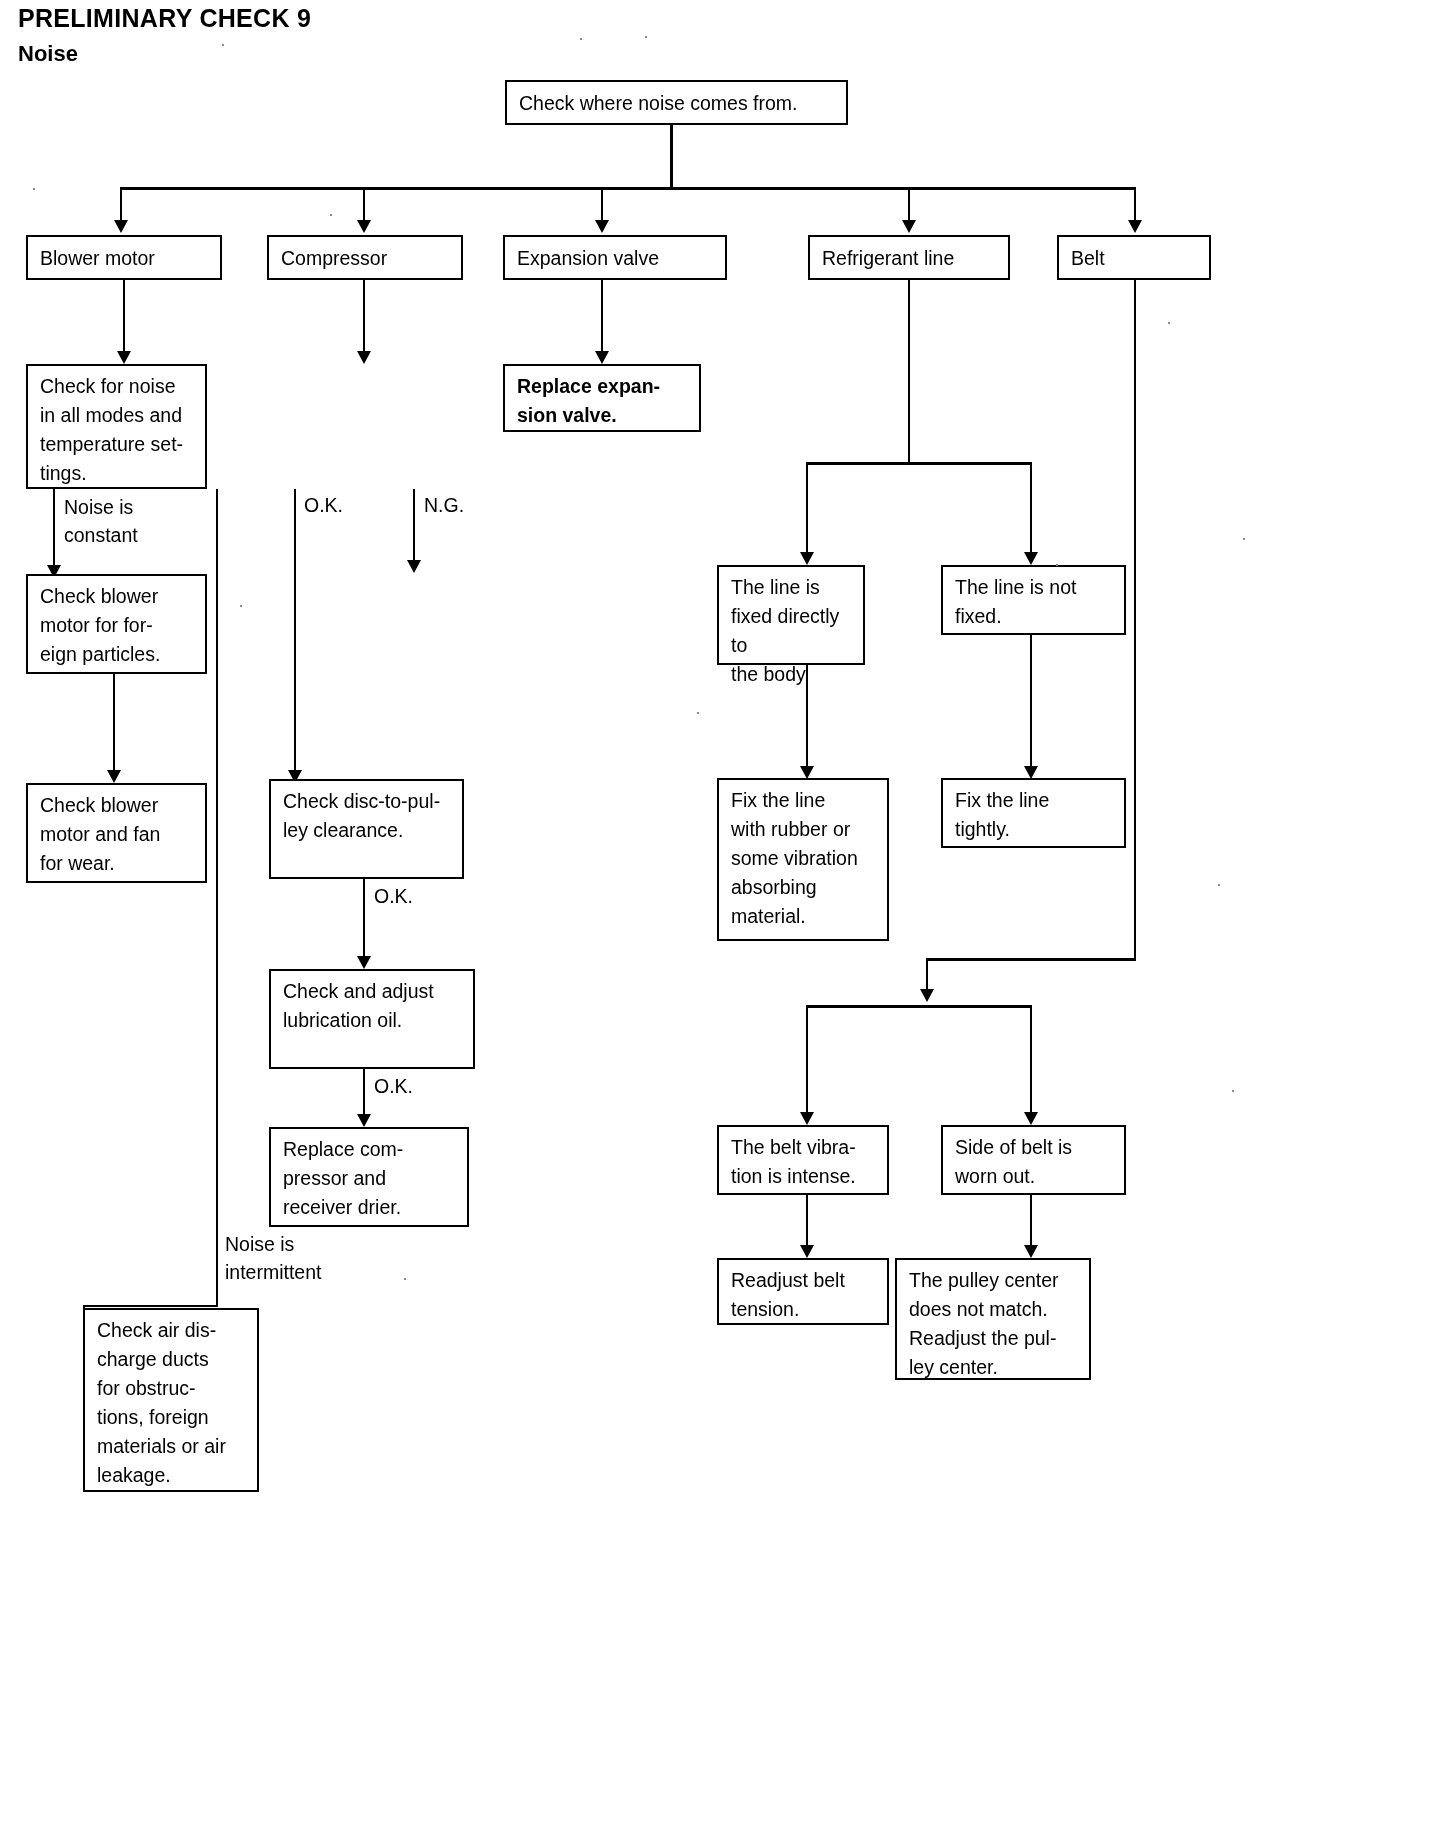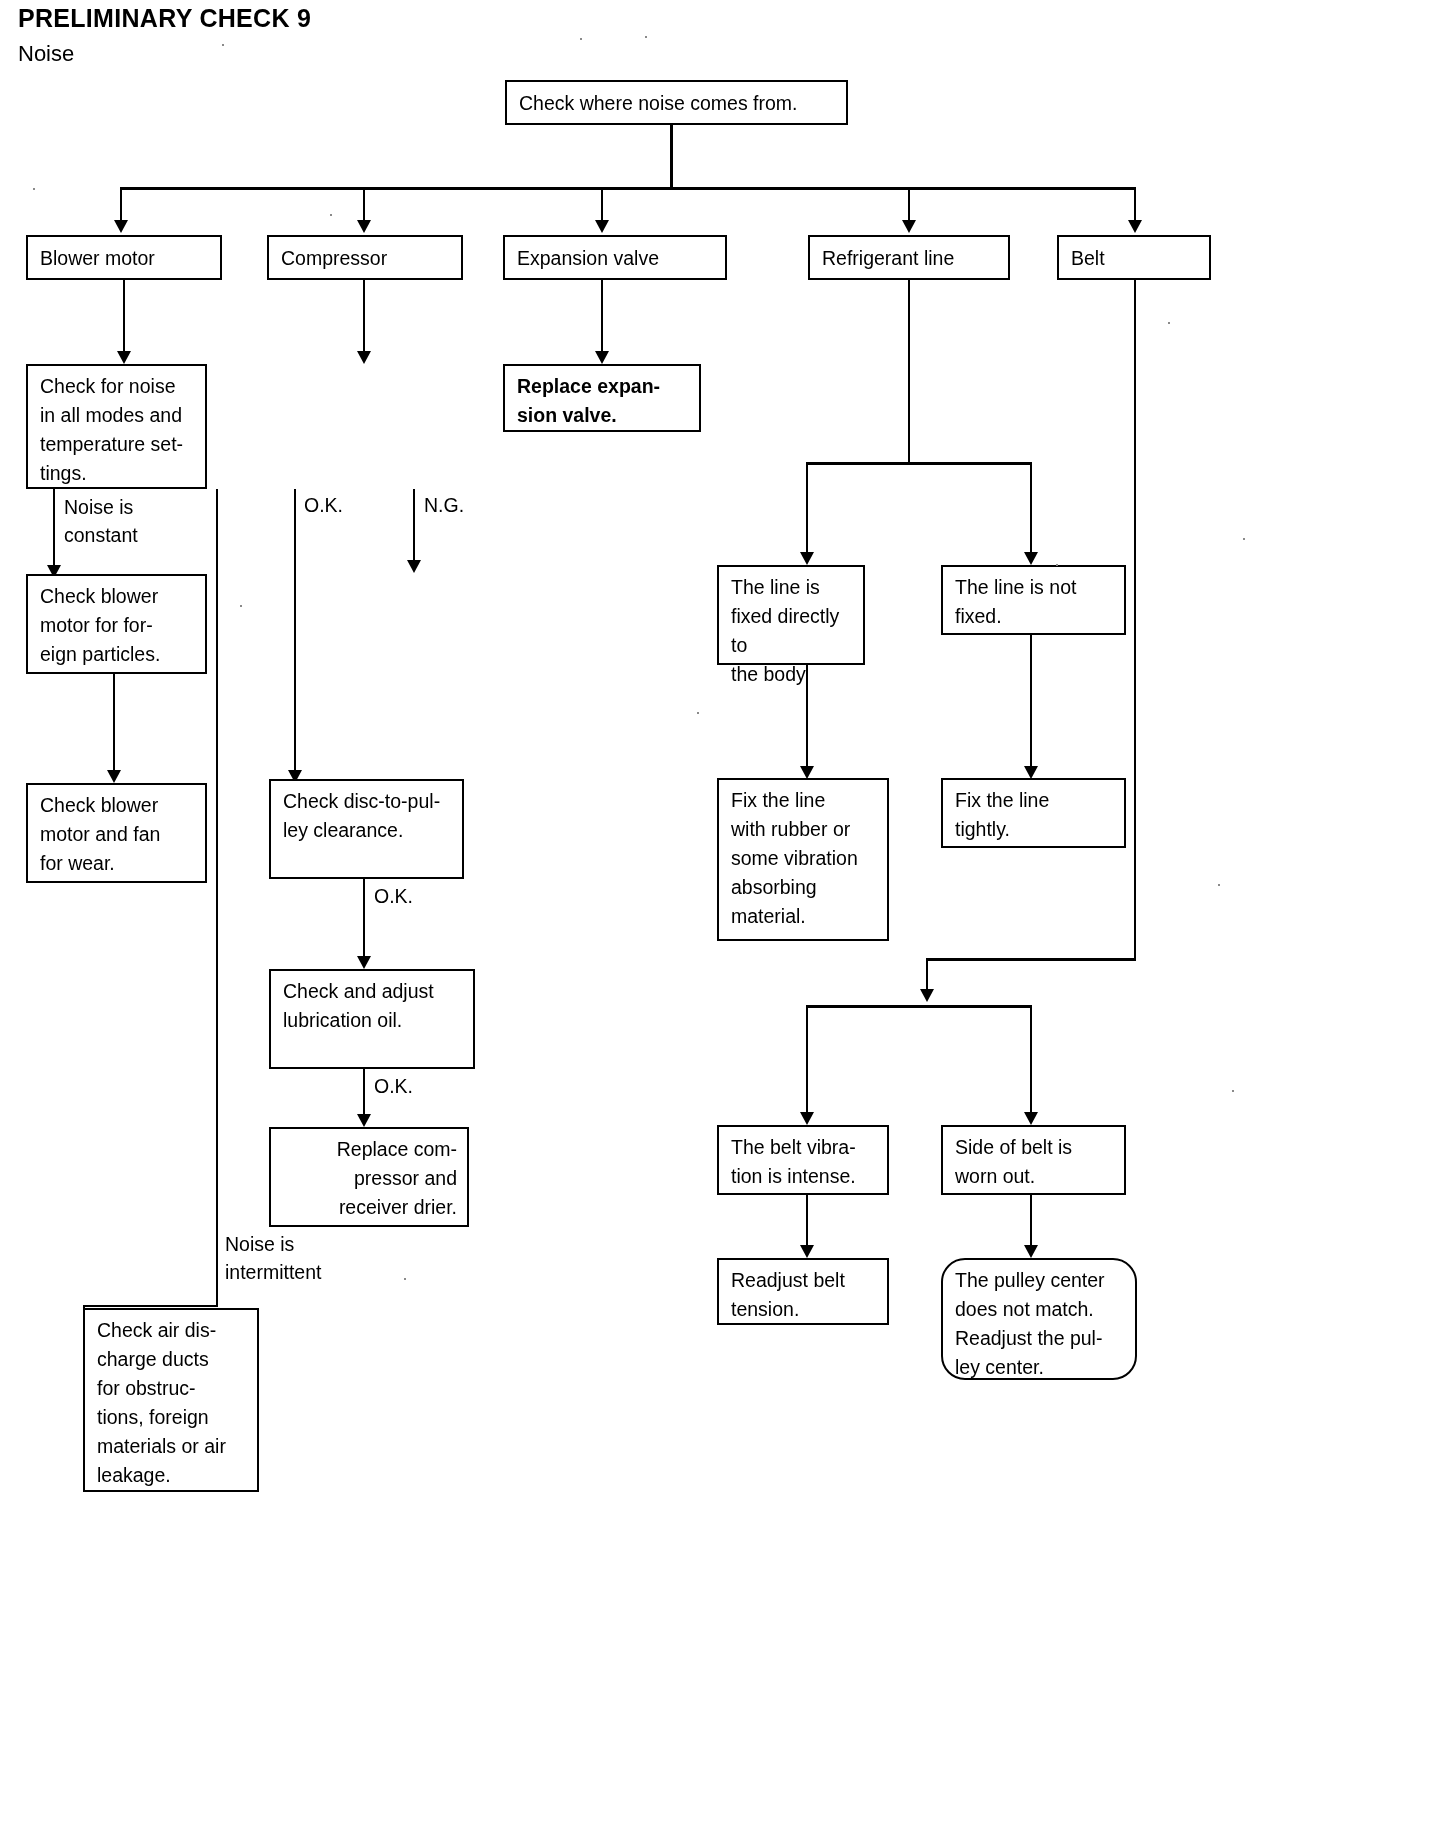--- a/index.html
+++ b/index.html
@@ -26,21 +26,21 @@
     top: 4px;
     font-size: 25px;
     font-weight: bold;
     letter-spacing: 0.3px;
   }
   .title-sub {
     position: absolute;
     left: 18px;
     top: 41px;
     font-size: 22px;
-    font-weight: normal;
+    font-weight: bold;
   }
   .node {
     position: absolute;
     border: 2px solid #000;
     background: #fff;
     box-sizing: border-box;
     font-size: 19.5px;
     line-height: 29px;
     padding: 6px 10px 4px 12px;
     white-space: pre-line;
@@ -169,21 +169,21 @@
   <div class="arrow" style="left:357px; top:956px;"></div>
   <div class="edge-label" style="left:374px; top:882px;">O.K.</div>
 
   <div class="node" style="left:269px; top:969px; width:206px; height:100px;">Check and adjust
 lubrication oil.</div>
 
   <div class="ln vln" style="left:363px; top:1069px; height:55px;"></div>
   <div class="arrow" style="left:357px; top:1114px;"></div>
   <div class="edge-label" style="left:374px; top:1072px;">O.K.</div>
 
-  <div class="node" style="left:269px; top:1127px; width:200px; height:100px;text-align:right;">Replace com-
+  <div class="node" style="left:269px; top:1127px; width:200px; height:100px;">Replace com-
 pressor and
 receiver drier.</div>
 
   <div class="ln vln" style="left:601px; top:280px; height:75px;"></div>
   <div class="arrow" style="left:595px; top:351px;"></div>
 
   <div class="node" style="left:503px; top:364px; width:198px; height:68px;font-weight:bold;">Replace expan-
 sion valve.</div>
 
   <div class="ln vln" style="left:908px; top:280px; height:184px;"></div>
@@ -231,21 +231,21 @@
   <div class="node" style="left:717px; top:1125px; width:172px; height:70px;">The belt vibra-
 tion is intense.</div>
 
   <div class="ln vln" style="left:806px; top:1195px; height:58px;"></div>
   <div class="arrow" style="left:800px; top:1245px;"></div>
   <div class="ln vln" style="left:1030px; top:1195px; height:58px;"></div>
   <div class="arrow" style="left:1024px; top:1245px;"></div>
 
   <div class="node" style="left:717px; top:1258px; width:172px; height:67px;">Readjust belt
 tension.</div>
-  <div class="node" style="left:941px; top:1258px; width:196px; height:122px;border-radius:24px;">The pulley center
+  <div class="node" style="left:895px; top:1258px; width:196px; height:122px;">The pulley center
 does not match.
 Readjust the pul-
 ley center.</div>
 
   <div class="speck" style="left:580px; top:38px;"></div>
   <div class="speck" style="left:645px; top:36px;"></div>
   <div class="speck" style="left:222px; top:44px;"></div>
   <div class="speck" style="left:33px; top:188px;"></div>
   <div class="speck" style="left:330px; top:214px;"></div>
   <div class="speck" style="left:1168px; top:322px;"></div>

